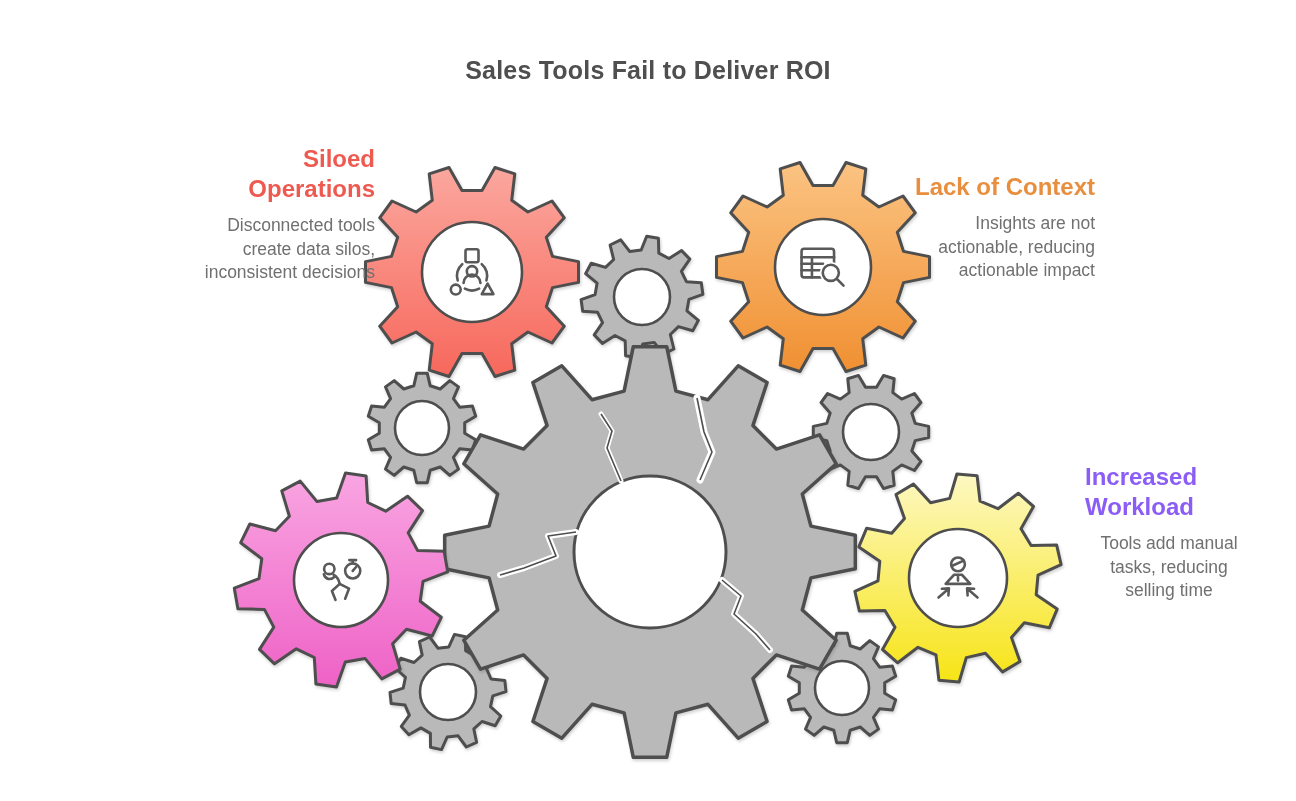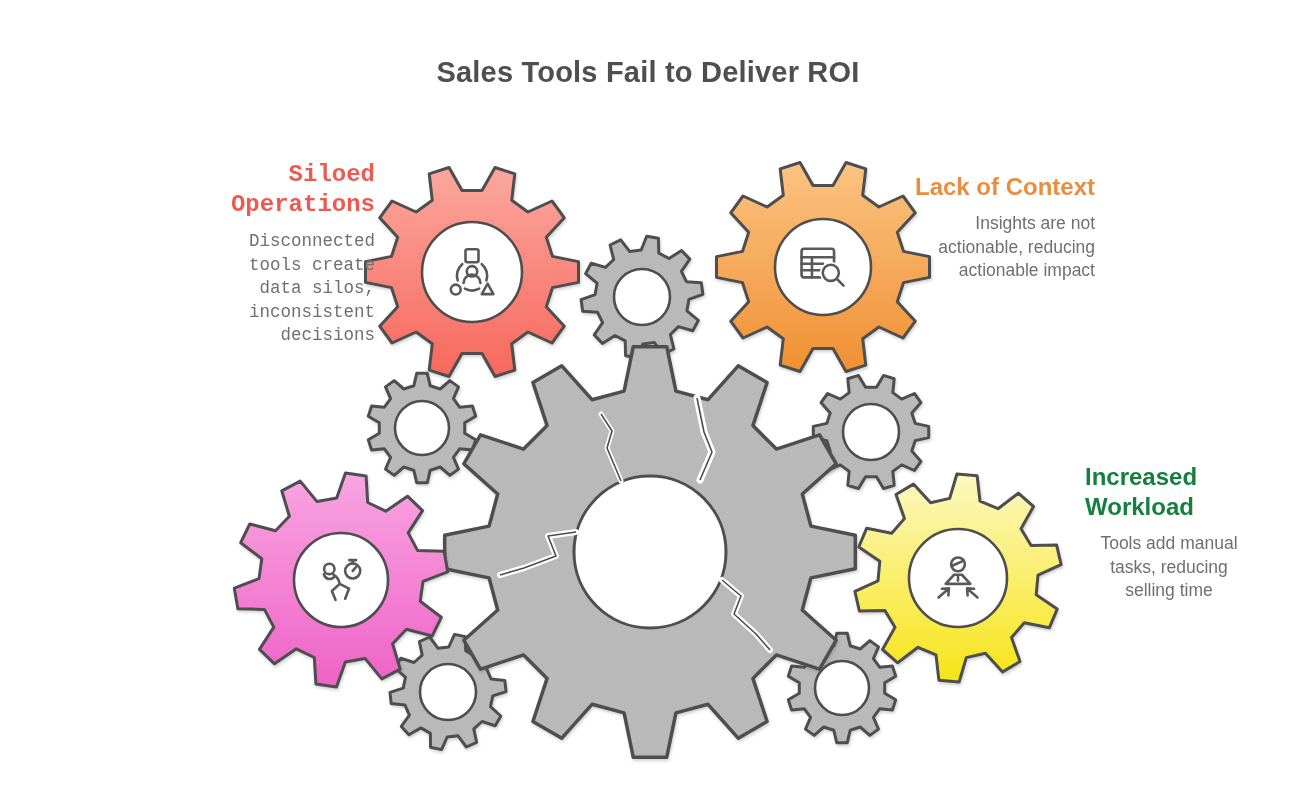--- a/index.html
+++ b/index.html
@@ -2,29 +2,29 @@
 <html><head>
 <meta charset="utf-8">
 <style>
   html,body{margin:0;padding:0;background:#fff;}
   .stage{
     position:relative;width:1296px;height:801px;background:#ffffff;
     overflow:hidden;font-family:"Liberation Sans",sans-serif;
   }
   .title{
     position:absolute;top:56px;left:0;right:0;margin:0;text-align:center;
-    font-size:29px;font-weight:bold;letter-spacing:.2px;
+    font-size:25px;font-weight:bold;letter-spacing:.2px;
   }
   #gear-svg{position:absolute;left:0;top:0;}
   .gear{filter:drop-shadow(1.5px 2.5px 1.5px rgba(90,90,90,.28));}
   .callout{position:absolute;}
   .callout .heading{font-size:24px;font-weight:bold;line-height:1.26;}
   .callout .desc{font-size:17.5px;line-height:1.34;margin-top:10px;}
   .align-right{text-align:right;}
-  #callout-0{left:200px;top:160px;width:175px;font-family:Liberation Mono, monospace;}
+  #callout-0{left:200px;top:144px;width:175px;}
   #callout-1{left:905px;top:172px;width:190px;text-align:right;}
   #callout-2{left:52px;top:472px;width:175px;}
   #callout-3{left:1085px;top:462px;width:168px;}
 </style>
 </head>
 <body>
 
 <div class="stage">
   <h1 class="title" style="color: rgb(79, 79, 79);">Sales Tools Fail to Deliver ROI</h1>
 
@@ -140,16 +140,16 @@
     <div class="desc" style="color: rgb(112, 112, 112);">Disconnected tools create data silos, inconsistent decisions</div>
   </div>
 
   <div class="callout" id="callout-1">
     <div class="heading" style="color: rgb(233, 142, 62);">Lack of Context</div>
     <div class="desc" style="color: rgb(112, 112, 112);">Insights are not actionable, reducing actionable impact</div>
   </div>
 
 
   <div class="callout" id="callout-3">
-    <div class="heading" style="color: #15803d;">Increased Workload</div>
+    <div class="heading" style="color: #8b5cf6;">Increased Workload</div>
     <div class="desc" style="color: rgb(112, 112, 112); text-align: center;">Tools add manual tasks, reducing selling time</div>
   </div>
 </div>
 
 </body></html>

